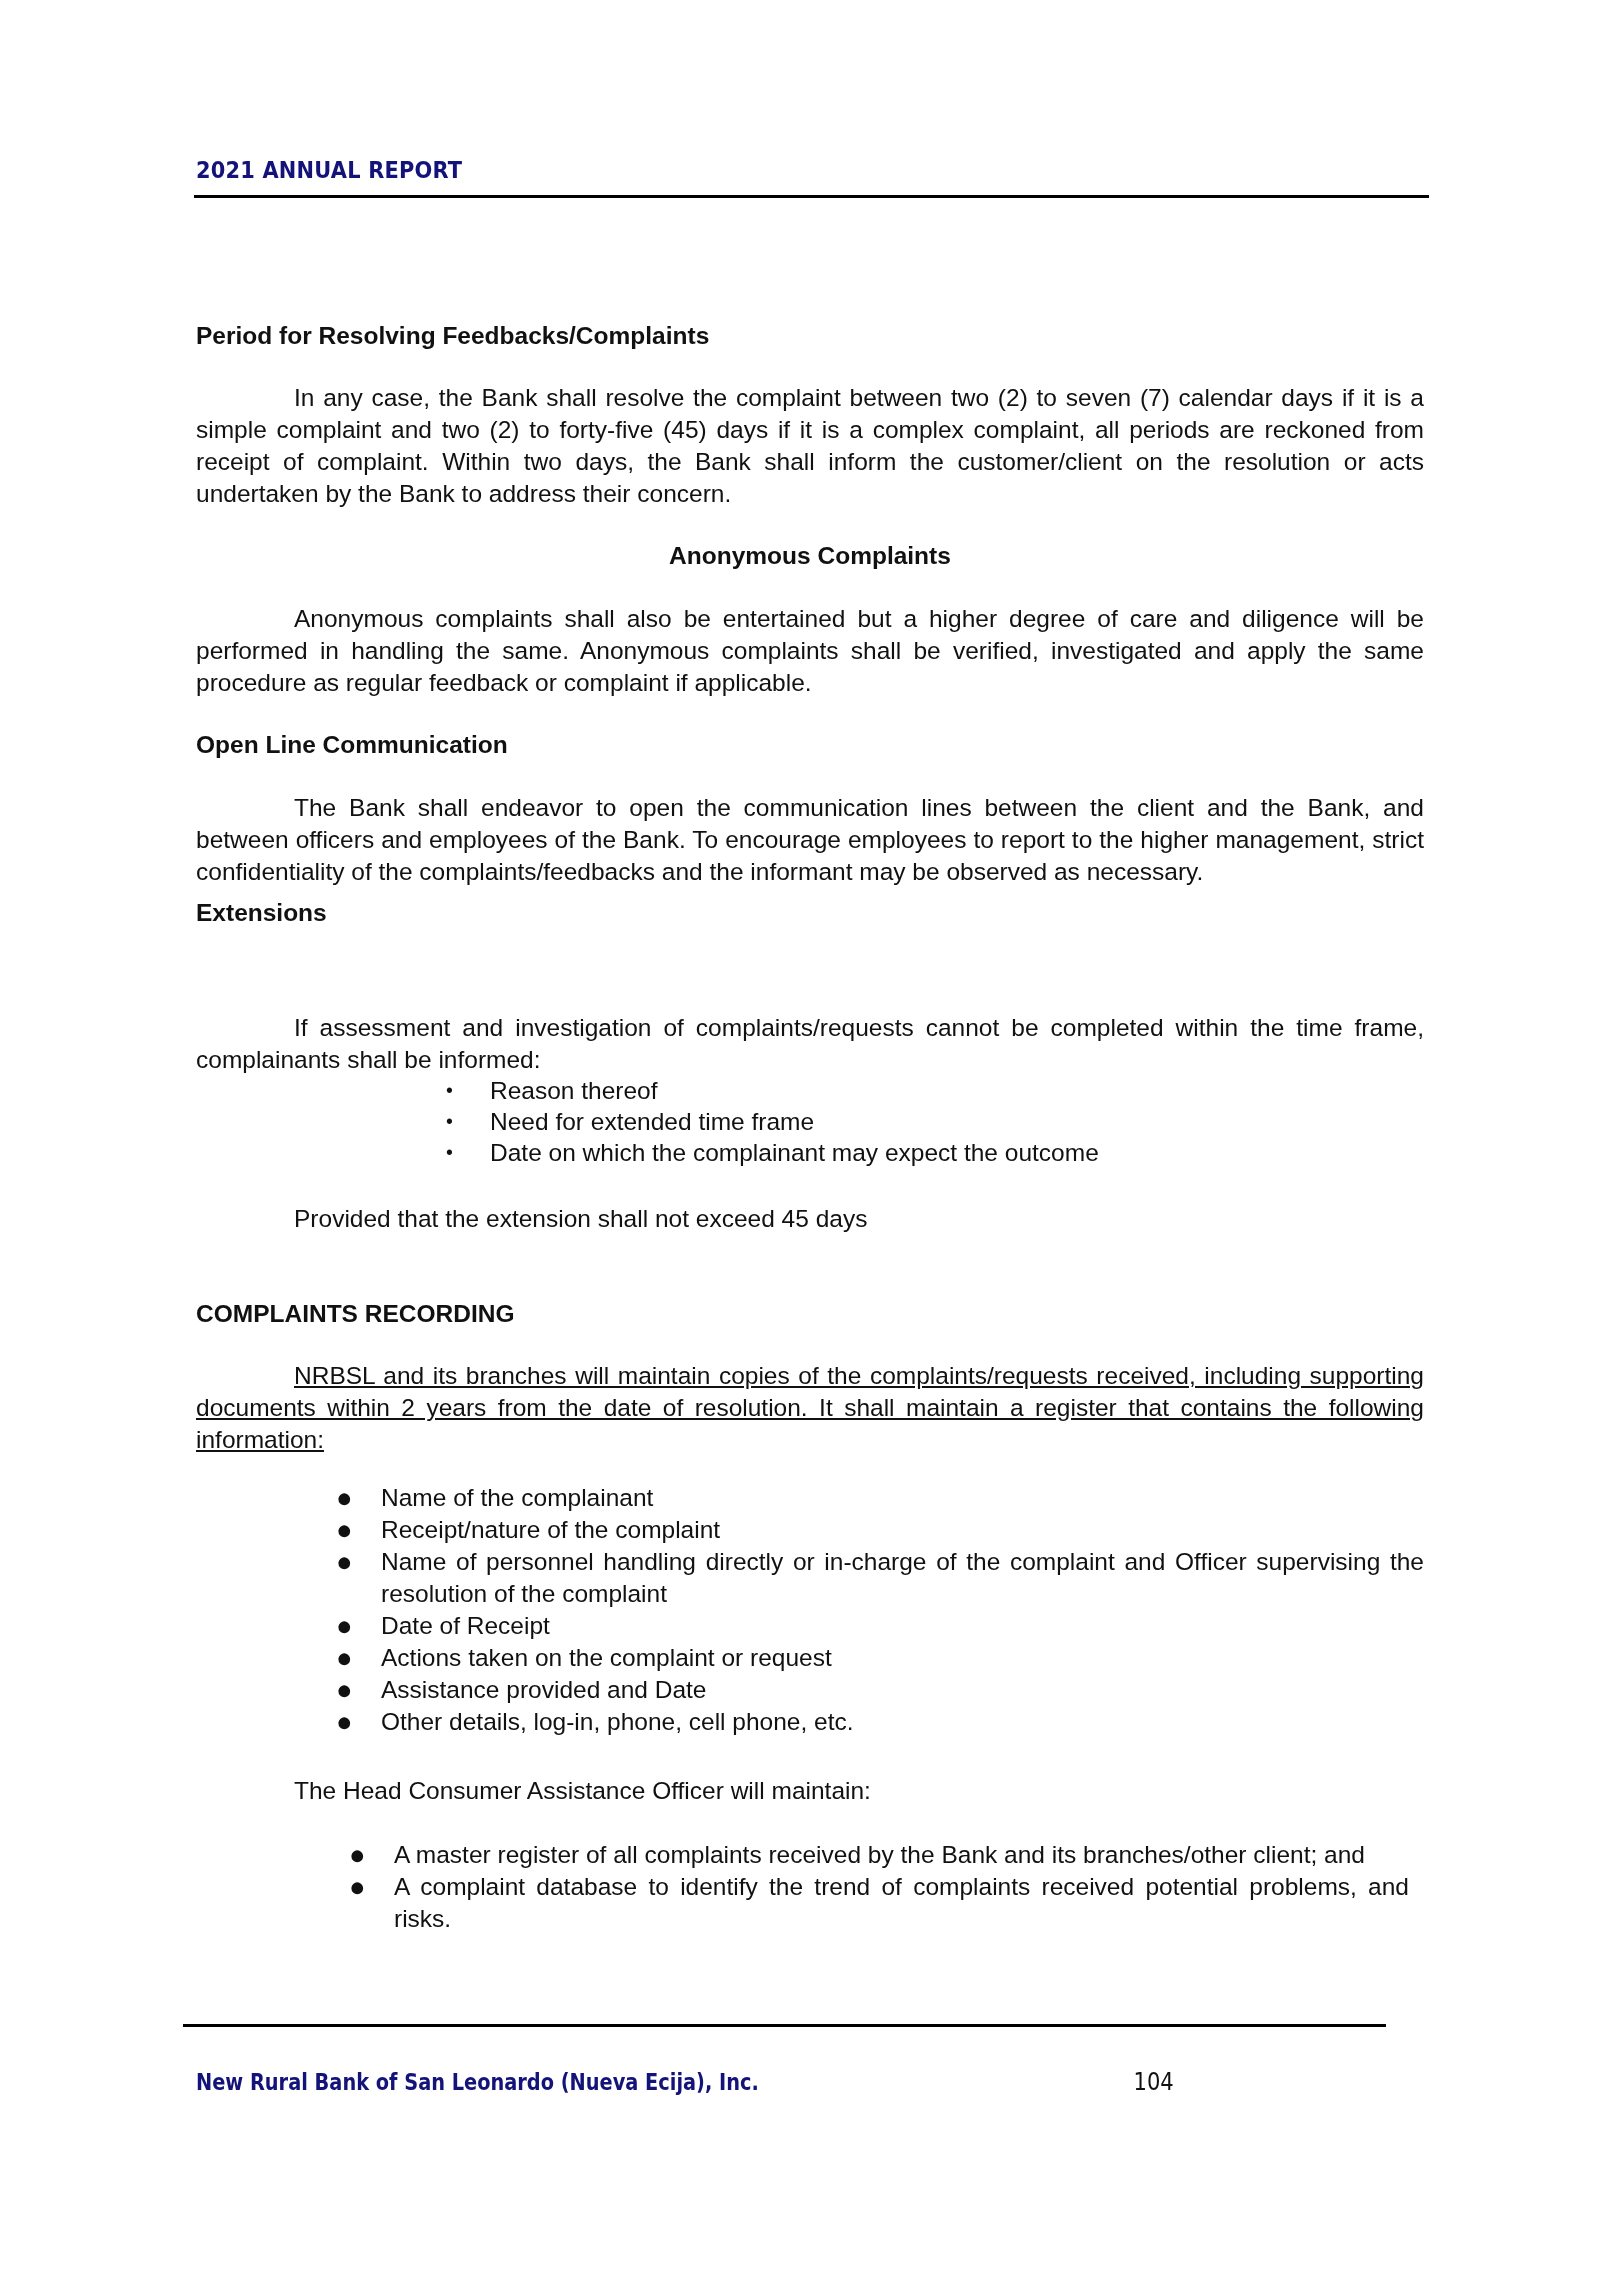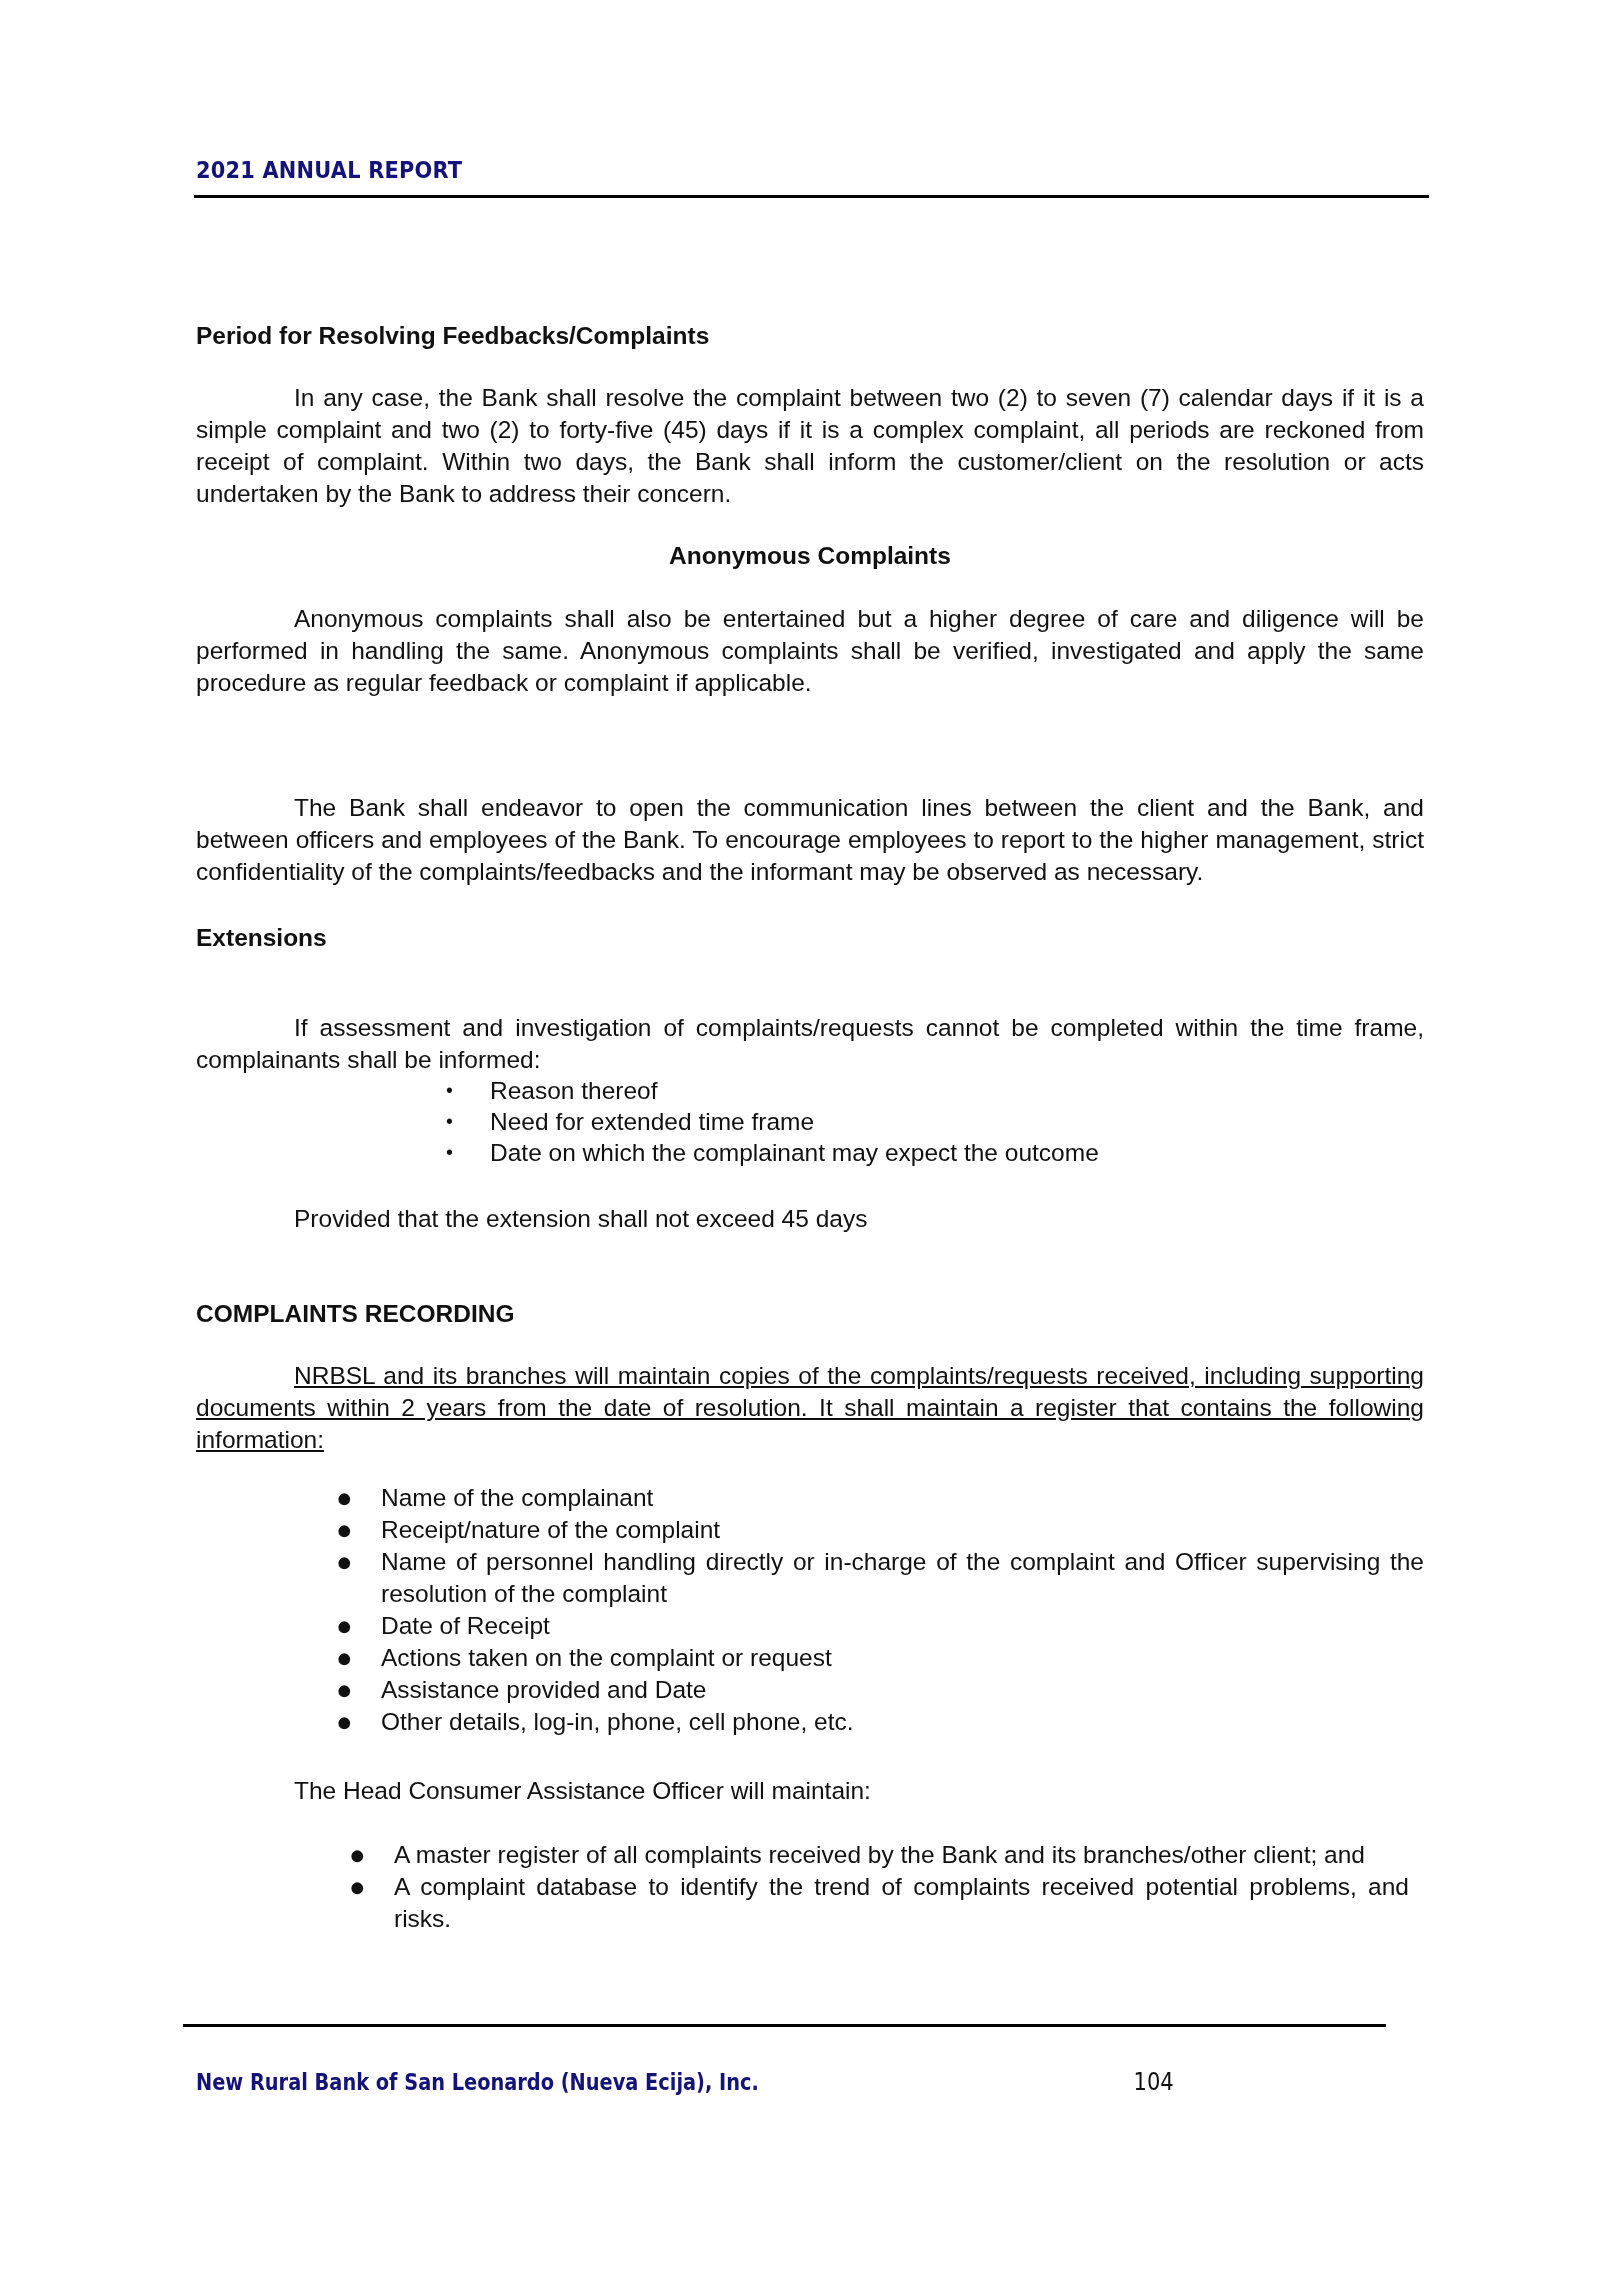--- a/index.html
+++ b/index.html
@@ -42,25 +42,28 @@
     <p class="p">In any case, the Bank shall resolve the complaint between two (2) to seven (7) calendar days if it is a simple complaint and two (2) to forty-five (45) days if it is a complex complaint, all periods are reckoned from receipt of complaint. Within two days, the Bank shall inform the customer/client on the resolution or acts undertaken by the Bank to address their concern.</p>
   </div>
 
   <div class="blk" style="top:540px;text-align:center;">
     <p class="h">Anonymous Complaints</p>
   </div>
   <div class="blk" style="top:603px;">
     <p class="p">Anonymous complaints shall also be entertained but a higher degree of care and diligence will be performed in handling the same. Anonymous complaints shall be verified, investigated and apply the same procedure as regular feedback or complaint if applicable.</p>
   </div>
 
+  <div class="blk" style="top:729px;">
+    <p class="h">Open Line Communication</p>
+  </div>
   <div class="blk" style="top:792px;">
     <p class="p">The Bank shall endeavor to open the communication lines between the client and the Bank, and between officers and employees of the Bank. To encourage employees to report to the higher management, strict confidentiality of the complaints/feedbacks and the informant may be observed as necessary.</p>
   </div>
 
-  <div class="blk" style="top:922px;">
+  <div class="blk" style="top:897px;">
     <p class="h">Extensions</p>
   </div>
   <div class="blk" style="top:1012px;">
     <p class="p">If assessment and investigation of complaints/requests cannot be completed within the time frame, complainants shall be informed:</p>
   </div>
   <ul class="ul b1" style="left:490px; top:1075px; width:882px; font-size:24.5px; line-height:31px;">
     <li><span class="bullet">•</span><span>Reason thereof</span></li>
     <li><span class="bullet">•</span><span>Need for extended time frame</span></li>
     <li><span class="bullet">•</span><span>Date on which the complainant may expect the outcome</span></li>
   </ul>

